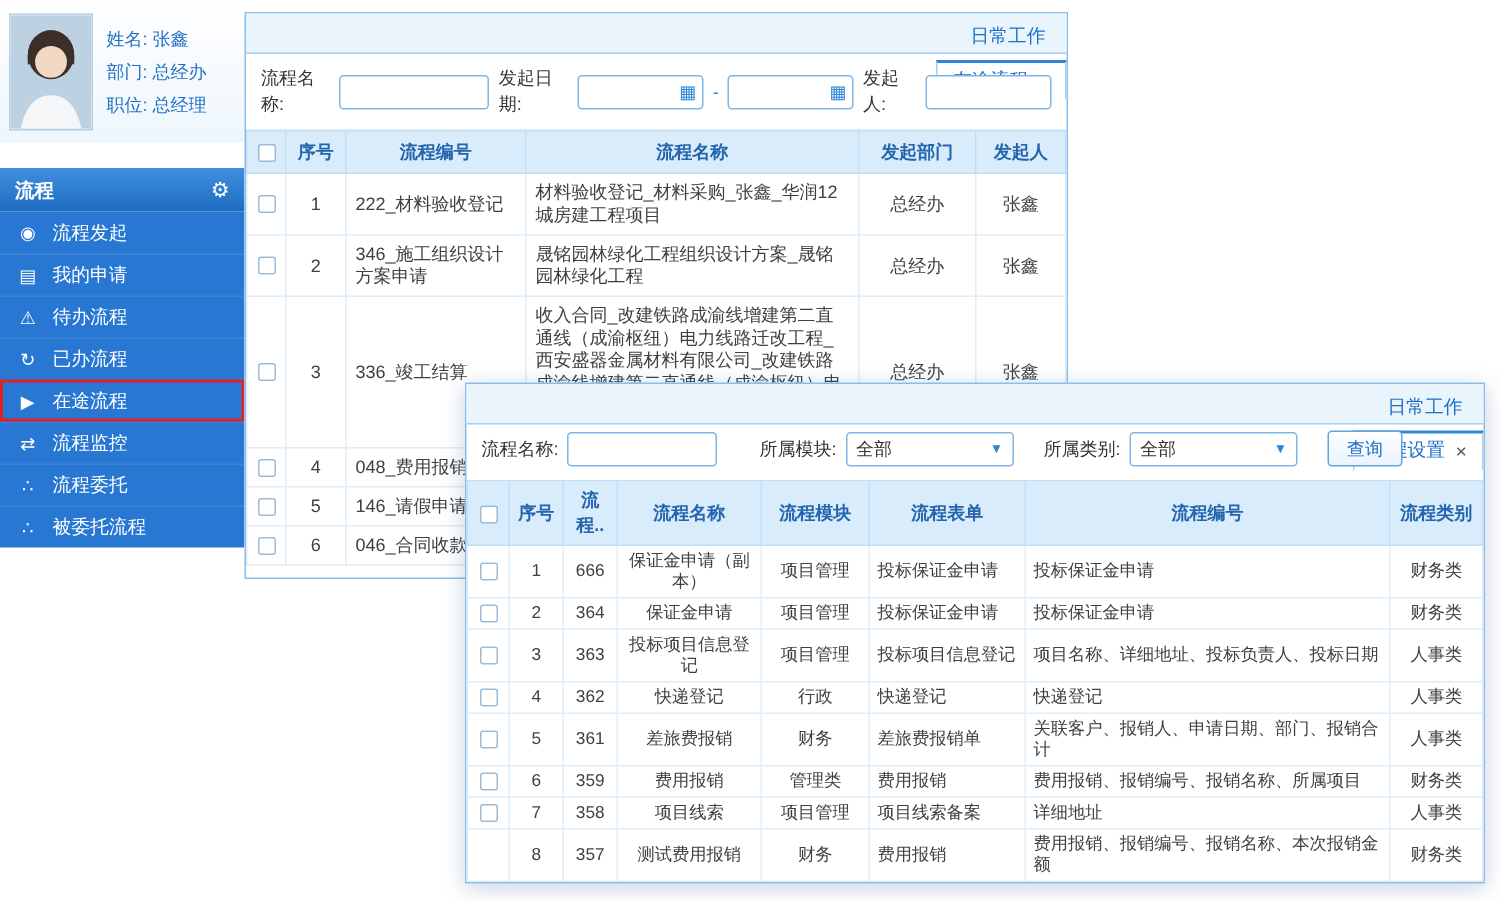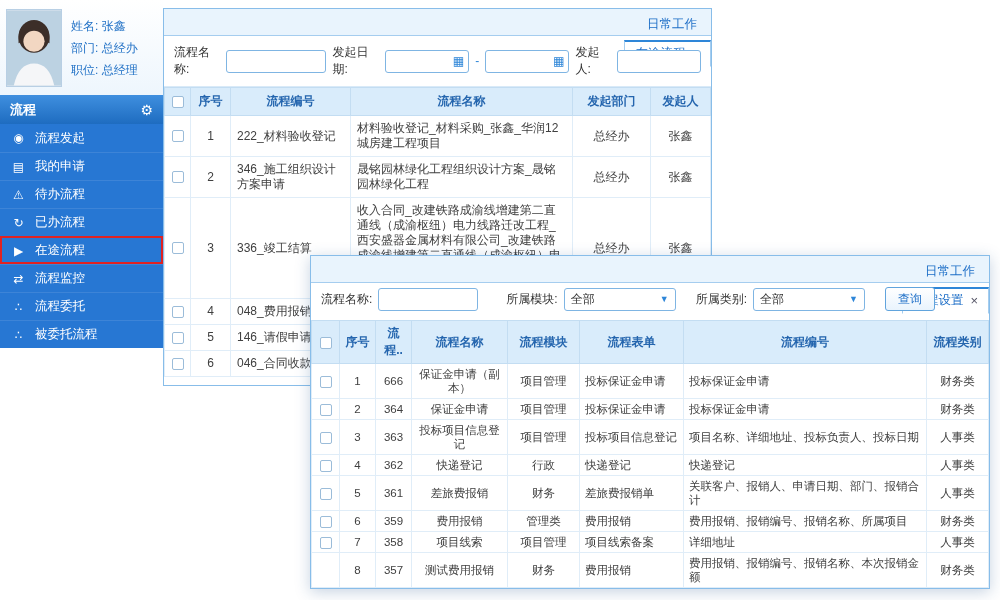--- a/index.html
+++ b/index.html
@@ -11,21 +11,21 @@
              background: linear-gradient(180deg, #ffffff, #eef6fd);
              display: flex; align-items: center; padding: 6px; gap: 9px; }
   .photo { width: 56px; height: 78px; border: 1px solid #b8cfe4; background: #e8eef4; flex: none; overflow: hidden; }
   .photo svg { display: block; width: 100%; height: 100%; }
   .uinfo { font-size: 12px; color: #1e6fc5; line-height: 22px; white-space: nowrap; }
 
   
   .sidebar { position: absolute; left: 0; top: 95px; width: 163px; }
   .sb-header { height: 29px; background: linear-gradient(180deg, #3f8fdf, #1e6cc0); color: #fff;
                display: flex; align-items: center; justify-content: space-between;
-               padding: 0 10px; font-size: 13px; font-weight: bold; }
+               padding: 0 10px; font-size: 13px; font-weight: bold; margin-top: 17px; }
   .gear { font-weight: normal; font-size: 14px; cursor: pointer; }
   .sb-items { background: #2777d3; }
   .sb-item { height: 28px; display: flex; align-items: center; gap: 9px; padding: 0 11px;
              color: #fff; font-size: 12.5px; cursor: pointer; }
   .sb-item + .sb-item { border-top: 1px solid rgba(255,255,255,0.10); }
   .sb-item.selected { outline: 2px solid #e02222; outline-offset: -2px; }
   .sb-icon { width: 15px; text-align: center; font-size: 12px; flex: none; }
 
   
   .win { position: absolute; background: #fff; border: 1px solid #88bde9; }

